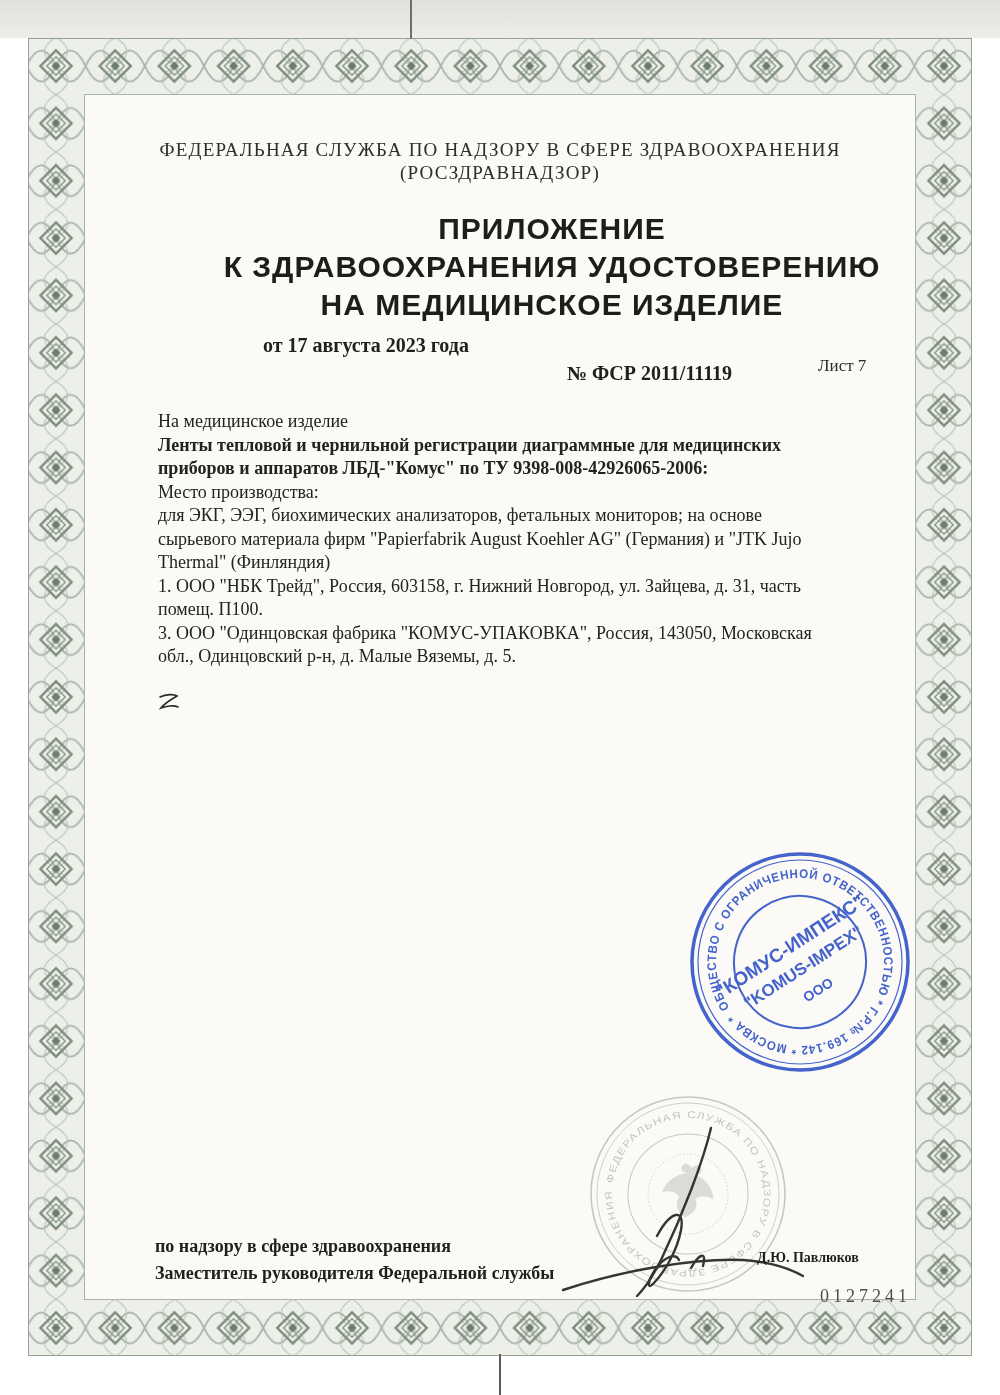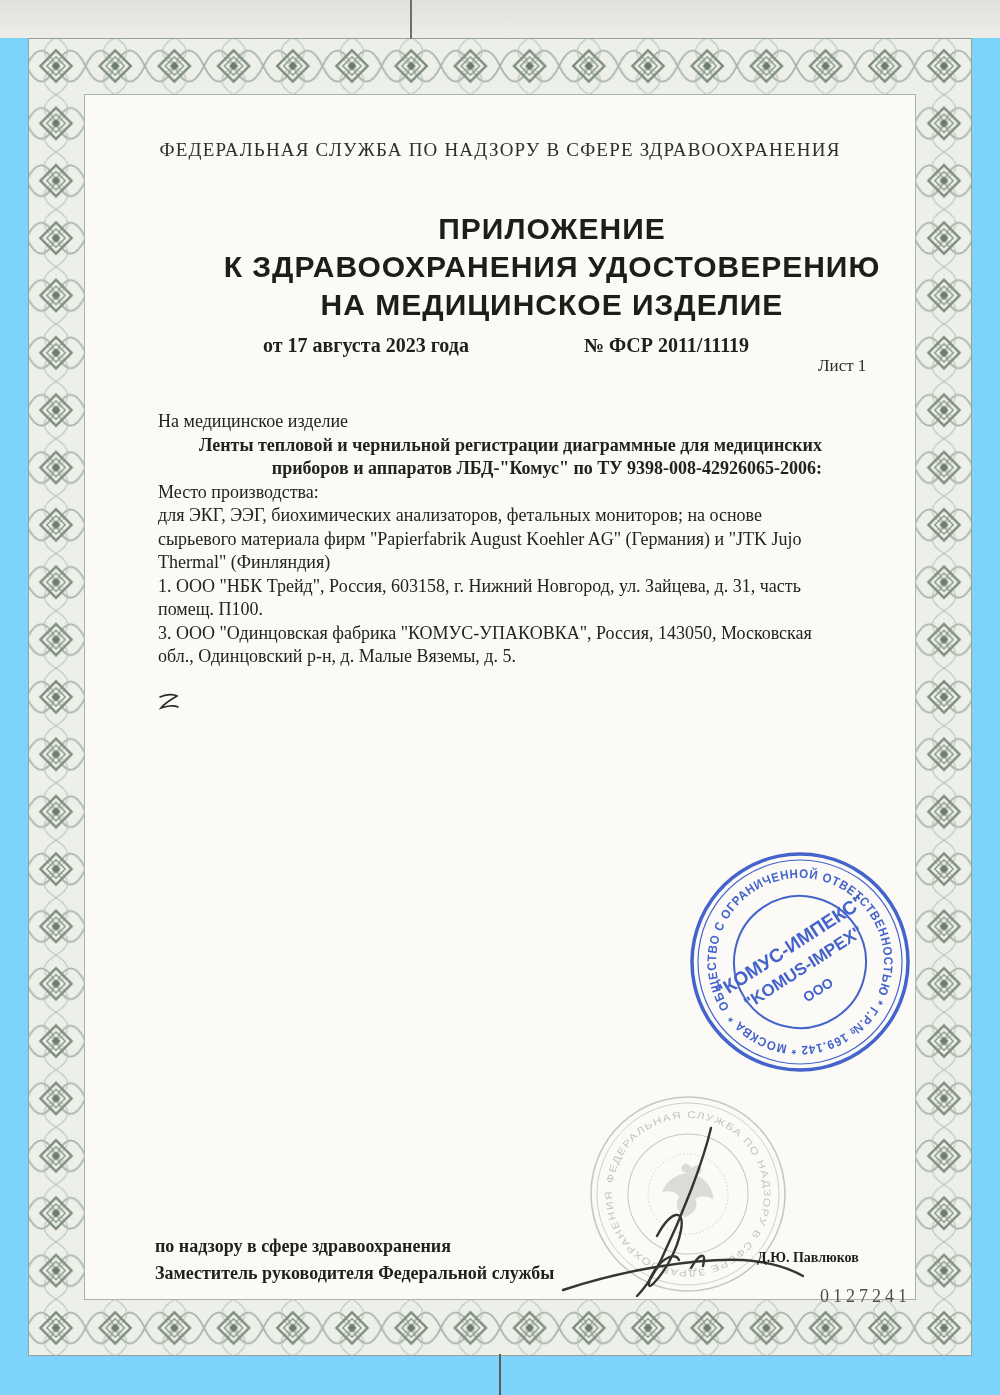--- a/index.html
+++ b/index.html
@@ -1,43 +1,43 @@
 <!DOCTYPE html>
 <html><head>
 <meta charset="utf-8">
 <style>
   html,body { margin:0; padding:0; background:#e9e9e6; }
   .page {
     position:relative; width:1000px; height:1395px; margin:0 auto;
-    background:#7dd3fc; overflow:hidden;
+    background:#ffffff; overflow:hidden;
     font-family:"Liberation Serif", serif; color:#23231f;
   }
   .top-band { position:absolute; left:0; top:0; width:100%; height:38px;
     background:linear-gradient(180deg,#e0e0dd,#ededea); }
   .paper { position:absolute; left:84px; top:94px; width:832px; height:1206px; background:#fbfaf6; }
   .border-svg { position:absolute; left:0; top:0; }
   .fold { position:absolute; width:2px; background:#6e6e6a; }
   .fold-top { left:410px; top:0; height:39px; }
   .fold-bottom { left:499px; top:1354px; height:41px; background:#5c5c58; }
 
   .authority { position:absolute; left:85px; top:138px; width:830px; text-align:center;
     font-size:19px; letter-spacing:1.2px; line-height:23px; color:#2e2e2a; }
   .title { position:absolute; left:85px; top:210px; width:934px; text-align:center;
     font-family:"Liberation Sans", sans-serif; font-weight:bold; font-size:30px;
     letter-spacing:1px; line-height:38px; color:#1d1d1a; }
   .dateline { position:absolute; top:334px; left:0; width:1000px; height:28px;
     font-weight:bold; font-size:20px; color:#1f1f1b; }
   .date-text { position:absolute; left:263px; }
-  .number-text { position:absolute; left:584px; }
+  .number-text { position:absolute; left:567px;margin-top:28px; }
   .sheet { position:absolute; left:818px; top:356px; font-size:17px; color:#2b2b27; }
 
   .doc-body { position:absolute; left:158px; top:410px; width:664px;
     font-size:18px; line-height:23.5px; color:#22221e; }
   .doc-body p { margin:0; }
-  .bold { font-weight:bold;text-align:right; }
+  .bold { font-weight:bold; }
 
   .sig-title { position:absolute; left:155px; top:1233px; width:480px;
     font-weight:bold; font-size:18px; line-height:27px; color:#1f1f1b; }
   .sig-name { position:absolute; left:757px; top:1250px; font-weight:bold; font-size:14px; color:#1f1f1b; }
   .serial { position:absolute; left:820px; top:1286px; font-family:Liberation Serif, serif;
     font-size:18px; letter-spacing:4px; color:#4e4e4a; }
 
   .stamp { position:absolute; left:683px; top:845px; color:#2b4fc6; }
   .stamp text { font-family:"Liberation Sans", sans-serif; }
   .seal { position:absolute; left:588px; top:1094px; }
@@ -76,34 +76,35 @@
       <rect x="28.5" y="38.5" width="943" height="1317" fill="none" stroke="#95a297" stroke-width="1"></rect>
       <rect x="84.5" y="94.5" width="831" height="1205" fill="none" stroke="#a9b4a8" stroke-width="1"></rect>
     </g>
   </svg>
 
   <div class="fold fold-top"></div>
   <div class="fold fold-bottom"></div>
 
   <div class="authority">
     <div>ФЕДЕРАЛЬНАЯ СЛУЖБА ПО НАДЗОРУ В СФЕРЕ ЗДРАВООХРАНЕНИЯ</div>
+    <div>(РОСЗДРАВНАДЗОР)</div>
   </div>
 
   <div class="title">
     <div>ПРИЛОЖЕНИЕ</div>
     <div>К ЗДРАВООХРАНЕНИЯ УДОСТОВЕРЕНИЮ</div>
     <div>НА МЕДИЦИНСКОЕ ИЗДЕЛИЕ</div>
   </div>
 
   <div class="dateline">
     <span class="date-text">от 17 августа 2023 года</span>
     <span class="number-text">№ ФСР 2011/11119</span>
   </div>
 
-  <div class="sheet">Лист 1</div>
+  <div class="sheet">Лист 7</div>
 
   <div class="doc-body">
     <p>На медицинское изделие</p>
     <p class="bold">Ленты тепловой и чернильной регистрации диаграммные для медицинских приборов и аппаратов ЛБД-"Комус" по ТУ 9398-008-42926065-2006:</p>
     <p>Место производства:</p>
     <p>для ЭКГ, ЭЭГ, биохимических анализаторов, фетальных мониторов; на основе сырьевого материала фирм "Papierfabrik August Koehler AG" (Германия) и "JTK Jujo Thermal" (Финляндия)</p>
     <p>1. ООО "НБК Трейд", Россия, 603158, г. Нижний Новгород, ул. Зайцева, д. 31, часть помещ. П100.</p>
     <p>3. ООО "Одинцовская фабрика "КОМУС-УПАКОВКА", Россия, 143050, Московская обл., Одинцовский р-н, д. Малые Вяземы, д. 5.</p>
   </div>
 

